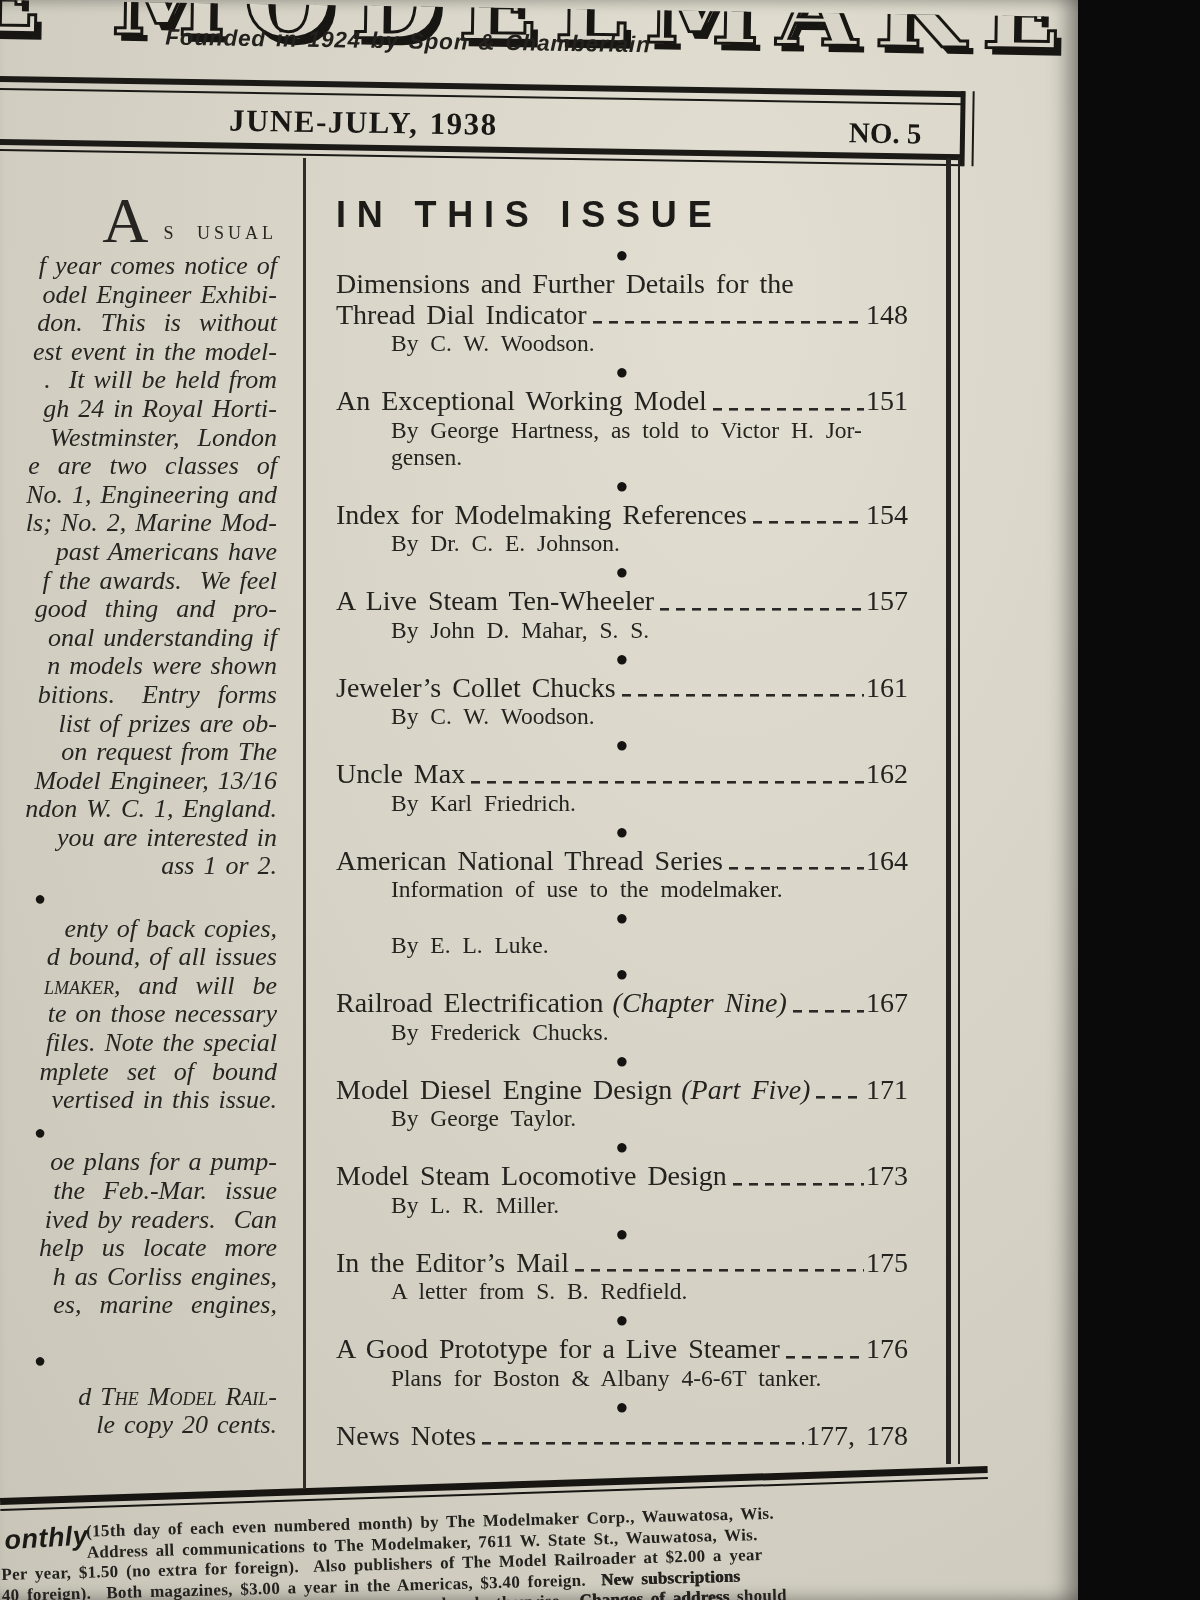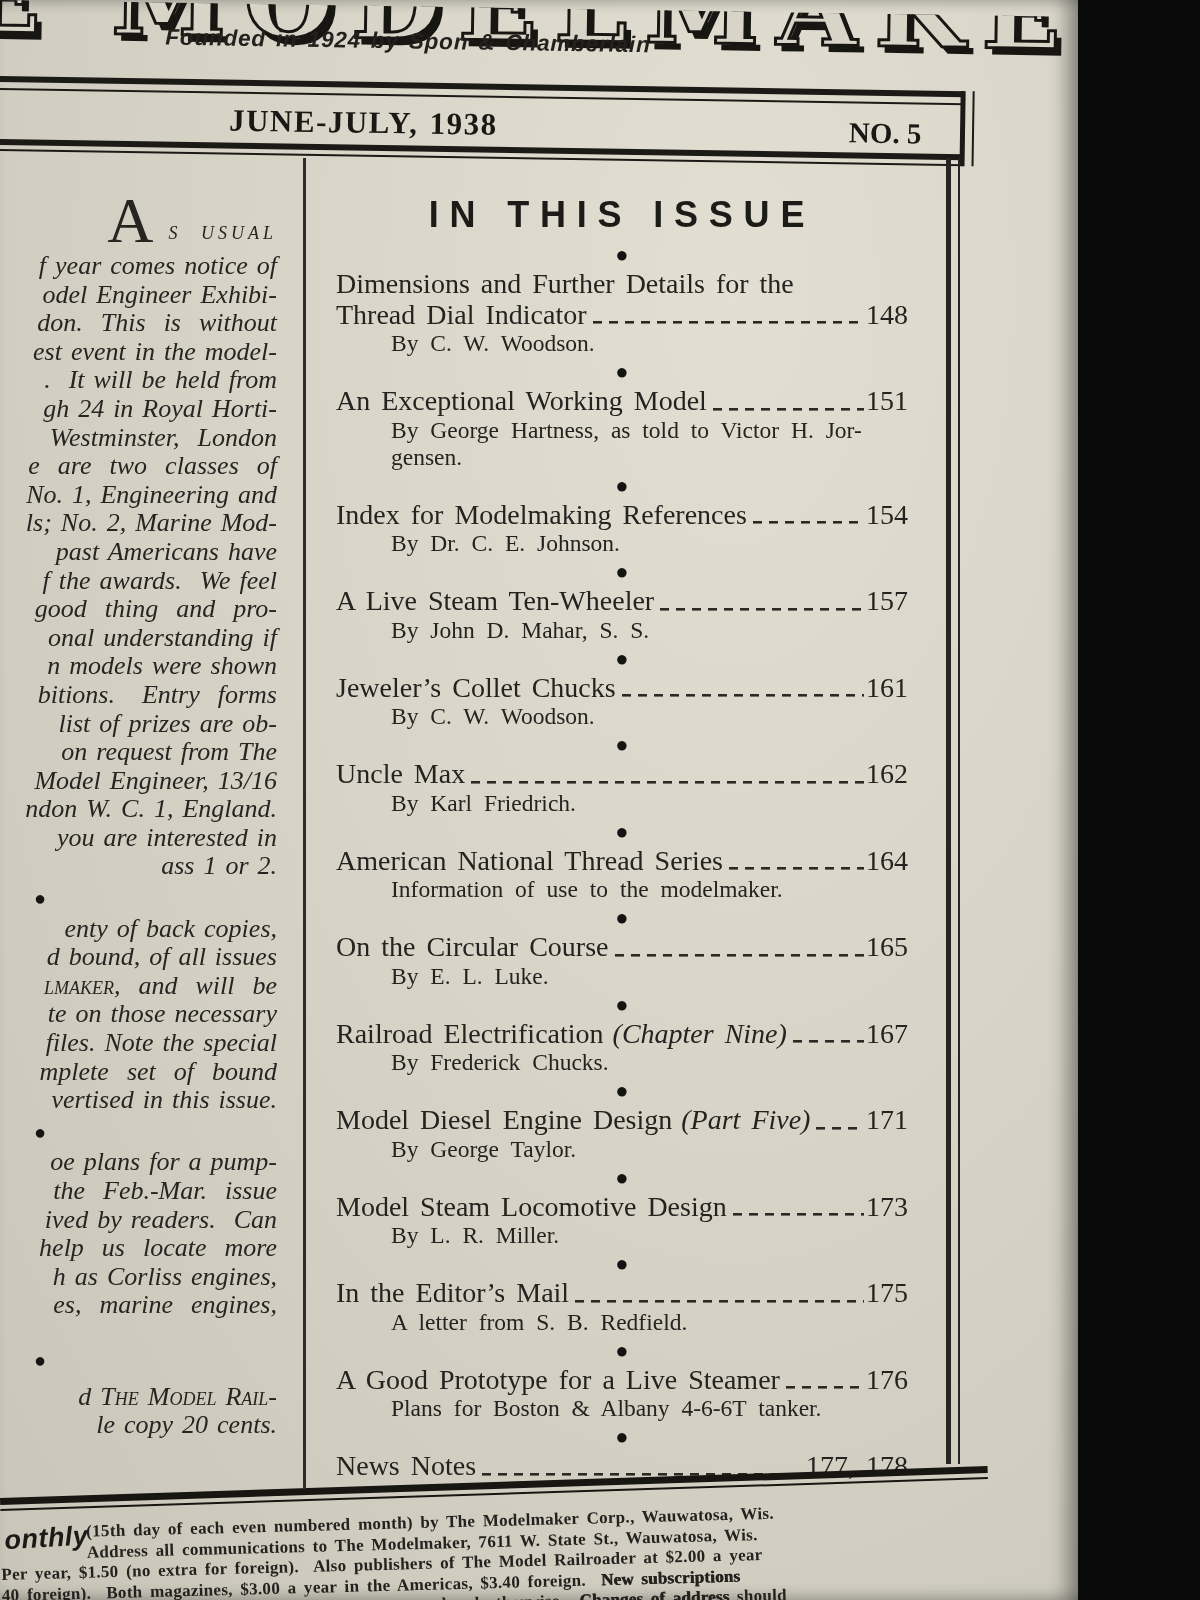--- a/index.html
+++ b/index.html
@@ -42,29 +42,29 @@
   .vline{position:absolute;background:#262522;}
   .divider{left:303px;top:158px;width:2.5px;height:1330px;background:#2f2d29;}
   .rb-thick{left:946px;top:158px;width:4.5px;height:1306px;}
   .rb-thin{left:958px;top:158px;width:2px;height:1306px;}
   
   .left-col{position:absolute;left:0;top:186px;width:277px;
     font-size:26px;line-height:28.6px;color:#272522;text-align:right;}
   .opener{display:flex;align-items:flex-end;justify-content:flex-end;gap:15px;
     height:60px;margin-bottom:6px;}
   .op-cap{font-size:64px;line-height:50px;}
-  .op-rest{font-size:26px;letter-spacing:4px;word-spacing:9px;line-height:30px;font-style:italic;}
+  .op-rest{font-size:26px;letter-spacing:4px;word-spacing:9px;line-height:30px;}
   .sc{font-variant:small-caps;}
   .lline{white-space:pre;word-spacing:2.5px;font-style:italic;}
   .lbullet{text-align:left;padding-left:34px;font-size:20px;height:28.6px;
     line-height:28.6px;margin:3px 0 2px;color:#161511;}
   .lbullet-gap{margin-top:26px;margin-bottom:8px;}
   
   .rcol{position:absolute;left:336px;top:194px;width:572px;color:#252320;}
-  .toc-header{text-align:center;font-family:"Liberation Sans",sans-serif;font-weight:600;
+  .toc-header{font-family:"Liberation Sans",sans-serif;font-weight:600;
     font-size:36px;letter-spacing:0.30em;color:#1c1b18;margin-bottom:6px;white-space:nowrap;}
   .rbullet{text-align:center;font-size:22px;line-height:25px;margin:2px 0;color:#141311;}
   .t-line{display:flex;align-items:baseline;font-size:28px;line-height:30.5px;
     word-spacing:4px;white-space:pre;}
   .t-line .em{font-style:italic;padding-left:9px;}
   .leader{flex:1 1 auto;min-width:18px;margin:0 2px 0 6px;align-self:stretch;
     background:repeating-linear-gradient(90deg,#2b2926 0 9px,transparent 9px 16px)
       0 calc(100% - 6px) / 100% 2.6px no-repeat;}
   .pg{font-size:28px;}
   .sub{font-size:23.5px;line-height:27px;padding-left:55px;word-spacing:6px;white-space:pre;}
@@ -193,21 +193,20 @@
           <div class="t-line"><span>Uncle Max</span><span class="leader"></span><span class="pg">162</span></div>
           <div class="sub">By Karl Friedrich.</div>
         </div>
         <div class="rbullet">●</div>
         <div class="entry">
           <div class="t-line"><span>American National Thread Series</span><span class="leader"></span><span class="pg">164</span></div>
           <div class="sub">Information of use to the modelmaker.</div>
         </div>
         <div class="rbullet">●</div>
         <div class="entry">
-          <div class="t-line"><span>On the Circular Course</span><span class="leader"></span><span class="pg">165</span></div>
           <div class="sub">By E. L. Luke.</div>
         </div>
         <div class="rbullet">●</div>
         <div class="entry">
           <div class="t-line"><span>Railroad Electrification</span><span class="em">(Chapter Nine)</span><span class="leader"></span><span class="pg">167</span></div>
           <div class="sub">By Frederick Chucks.</div>
         </div>
         <div class="rbullet">●</div>
         <div class="entry">
           <div class="t-line"><span>Model Diesel Engine Design</span><span class="em">(Part Five)</span><span class="leader"></span><span class="pg">171</span></div>

